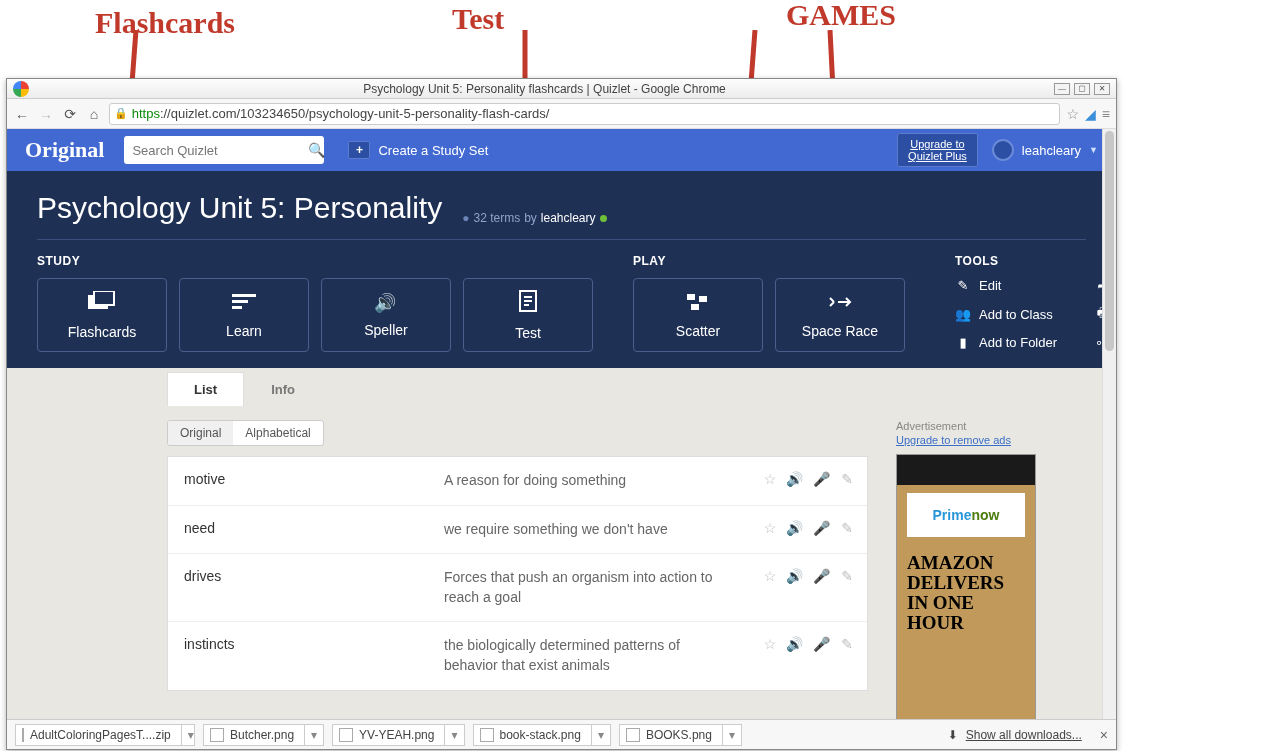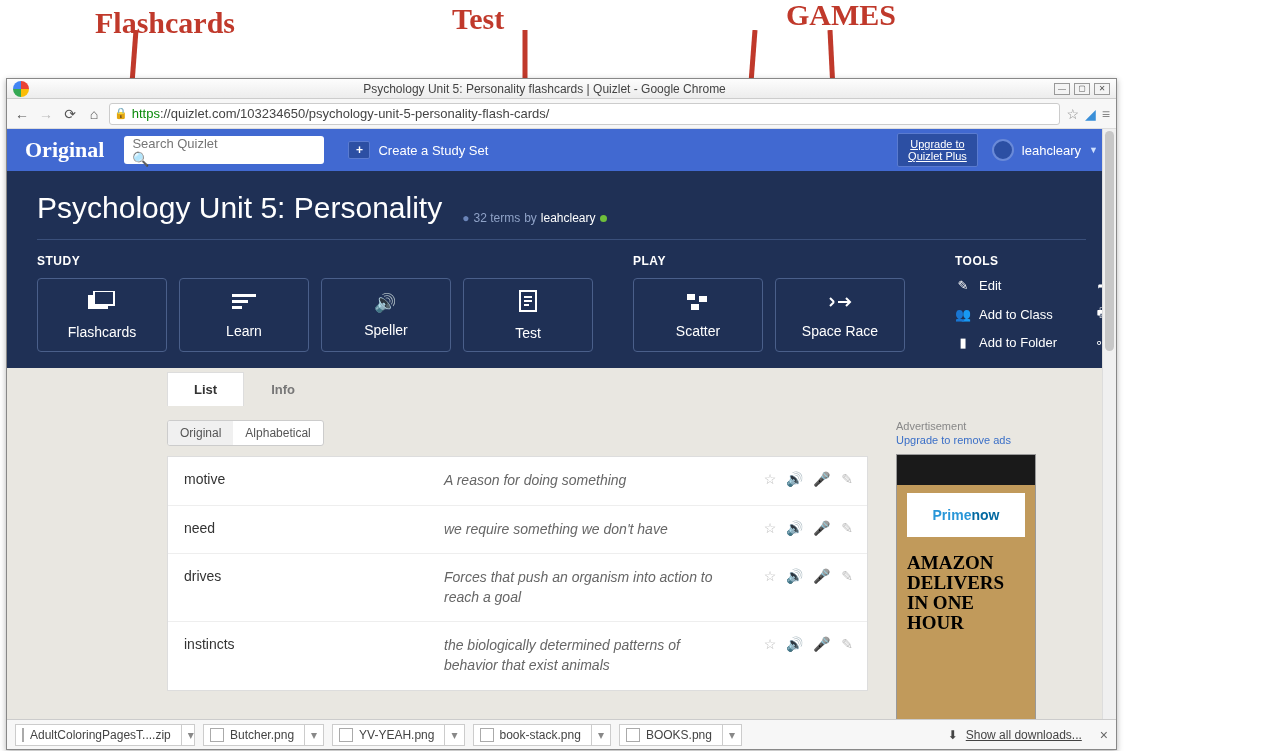--- a/index.html
+++ b/index.html
@@ -23,21 +23,21 @@
   .omnibox { flex:1; height:22px; border:1px solid #ccc; border-radius:3px; background:#fff; display:flex; align-items:center; padding:0 4px; font-size:13px; color:#444; }
   .lock { color:#0a8a0a; font-size:11px; margin-right:4px; }
   .omnibox .proto { color:#0a8a0a; }
   .chrome-right-icons { display:flex; gap:6px; align-items:center; }
   .star-icon,.flame-icon,.hamburger-icon { font-size:14px; color:#888; }
 
   
   .viewport { height: 592px; overflow:hidden; position:relative; background:#e9e7e1; }
   .qz-topbar { height:42px; background:#4169d1; display:flex; align-items:center; padding:0 18px; color:#fff; font-size:13px; }
   .qz-logo { font-family: Georgia, serif; font-size:22px; font-weight:bold; margin-right:20px; }
-  .qz-search { width:200px; height:28px; background:#fff; border-radius:3px; display:flex; padding:0 8px; font-size:13px; color:#999;flex-direction:column; }
+  .qz-search { width:200px; height:28px; background:#fff; border-radius:3px; display:flex; align-items:center; padding:8px 8px; font-size:13px; color:#999; }
   .qz-search input { border:none; outline:none; flex:1; font-size:13px; }
   .qz-search .mag { color:#aaa; font-size:14px; }
   .qz-create { display:flex; align-items:center; gap:8px; margin-left:24px; }
   .qz-create-icon { width:22px; height:18px; background:#2c4fa3; border:1px solid #5a7bd0; border-radius:2px; display:flex; align-items:center; justify-content:center; color:#fff; font-size:12px; font-weight:bold; }
   .qz-spacer { flex:1; }
   .qz-upgrade { background:#2c4fa3; border:1px solid #5a7bd0; padding:4px 10px; font-size:11px; line-height:1.1; border-radius:2px; text-align:center; margin-right:14px;text-decoration:underline; }
   .qz-user { display:flex; align-items:center; gap:8px; font-size:13px; }
   .qz-avatar { width:22px; height:22px; border-radius:50%; background:#2c4fa3; border:2px solid #6a8ad8; }
   .qz-caret { font-size:9px; color:#cfe0ff; }
 
@@ -67,32 +67,32 @@
   
   .qz-main { background:#e9e7e1; padding:14px 30px 0 160px; display:flex; gap:28px; }
   .qz-list-col { flex:1; max-width:760px; }
   .sort-toggle { display:inline-flex; border:1px solid #ccc; border-radius:3px; overflow:hidden; margin-bottom:10px; background:#fff; }
   .sort-toggle span { padding:5px 12px; font-size:12px; color:#555; cursor:pointer; }
   .sort-toggle span.active { background:#f0f0f0; }
   .term-table { background:#fff; border:1px solid #ddd; }
   .term-row { display:flex; align-items:flex-start; padding:14px 0 14px 16px; border-bottom:1px solid #eee; font-size:14px; color:#444; }
   .term-row:last-child { border-bottom:none; }
   .term-name { width:260px; padding-right:12px; color:#333; }
-  .term-def { flex:1; padding-right:12px; color:#666; line-height:1.4;font-style:italic; }
+  .term-def { flex:1; padding-right:12px; color:#666; line-height:1.4; }
   .term-actions { width:120px; display:flex; gap:10px; color:#bbb; font-size:14px; justify-content:flex-end; padding-right:14px; }
   .term-actions span { cursor:pointer; }
 
   
   .qz-ad-col { width:190px; font-size:11px; }
   .ad-head { color:#888; margin-bottom:2px; }
-  .ad-link { color:#3a6fc7; margin-bottom:8px; cursor:pointer; }
+  .ad-link { color:#3a6fc7; margin-bottom:8px; cursor:pointer;text-decoration:underline; }
   .ad-box { width:140px; height:270px; background:#c19a5b; border:1px solid #999; display:flex; flex-direction:column; }
   .ad-top { background:#1a1a1a; height:30px; }
   .ad-card { background:#fff; margin:8px 10px 16px; height:44px; display:flex; align-items:center; justify-content:center; font-size:14px; font-weight:bold; }
-  .ad-card .p1{color:#2896d8;} .ad-card .p2{color:#0369a1;}
+  .ad-card .p1{color:#2896d8;} .ad-card .p2{color:#4d7c0f;}
   .ad-big { flex:1; padding:0 10px; font-family: Liberation Serif, serif; font-weight:900; color:#000000; font-size:19px; line-height:1.05; }
 
   
   .dl-bar { position:absolute; bottom:0; left:0; right:0; height:30px; background:#f7f7f7; border-top:1px solid #ccc; display:flex; align-items:center; padding:0 8px; gap:8px; font-size:12px; color:#444; }
   .dl-item { height:22px; border:1px solid #ccc; background:#fff; display:flex; align-items:center; padding:0 6px; gap:6px; max-width:180px; }
   .dl-item .fic { width:14px; height:14px; background:#fff; border:1px solid #aaa; display:inline-block; }
   .dl-item .caret { color:#888; border-left:1px solid #ccc; padding-left:6px; margin-left:4px; height:100%; display:flex; align-items:center; }
   .dl-spacer{flex:1;}
   .dl-show { text-decoration:underline; color:#444; cursor:pointer; display:flex; align-items:center; gap:4px; }
   .dl-close { margin-left:10px; font-size:14px; cursor:pointer; color:#666; }

